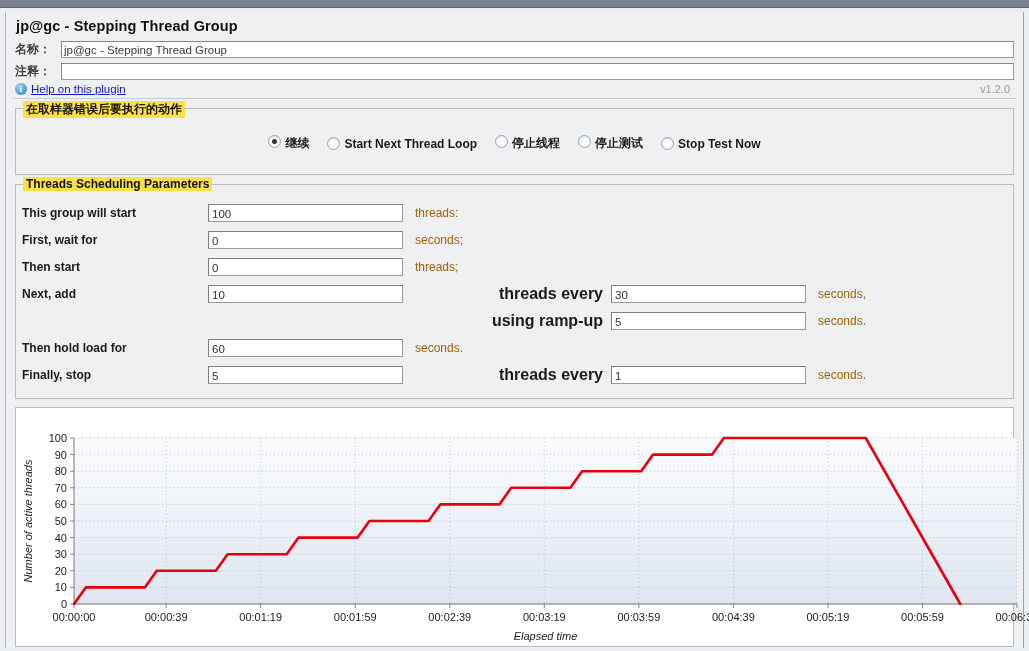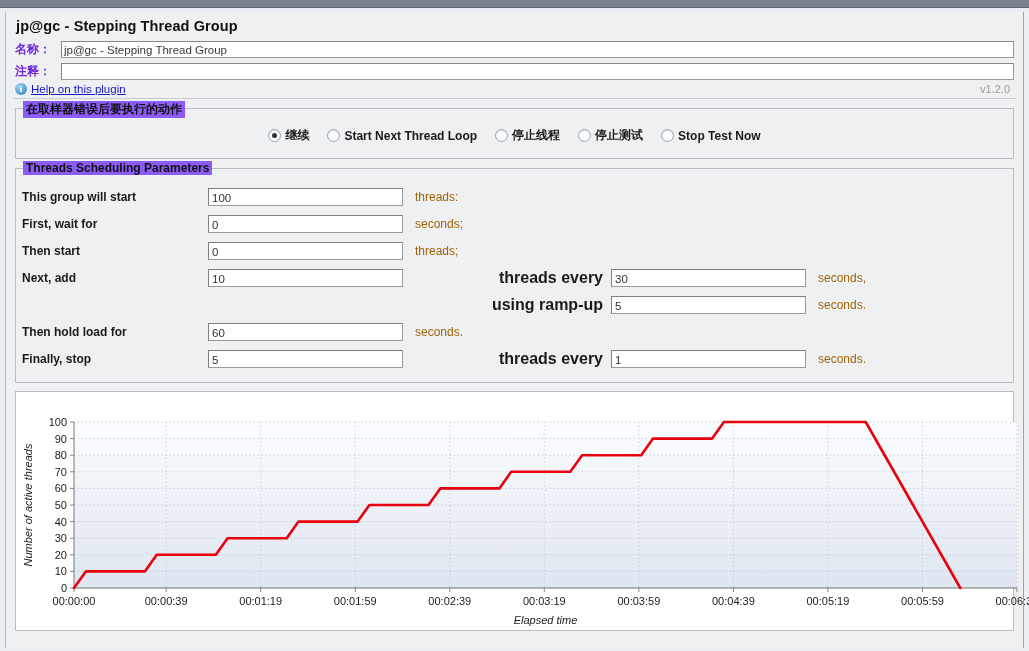--- a/index.html
+++ b/index.html
@@ -15,21 +15,21 @@
   .app{
     position:relative;width:1017px;margin:0 auto;height:636px;
     background:#eef0f2;
     border-left:1px solid #b5b9bd;border-right:1px solid #9ea2a6;
   }
   .page-title{
     font-size:14.5px;font-weight:bold;color:#111;
     padding:6px 0 7px 10px;letter-spacing:.1px;
   }
   .row{display:flex;align-items:center;padding:0 9px;}
-  .lbl-cjk{font-weight:bold;font-size:12px;color:#6d28d9;width:46px;flex:none;}
+  .lbl-cjk{font-weight:bold;font-size:12px;color:#404040;width:46px;flex:none;}
   .field{
     flex:1;height:17px;background:#fff;border:1px solid #9a9a9a;
     border-top-color:#878787;border-left-color:#878787;
     font-size:11.5px;color:#3a3a3a;line-height:17px;padding:0 2px;
     box-sizing:border-box;overflow:hidden;white-space:nowrap;
   }
   .rowgap{height:5px;}
   .helprow{display:flex;align-items:center;padding:3px 9px 0 9px;}
   .info-icon{
     width:12px;height:12px;border-radius:50%;
@@ -44,27 +44,27 @@
   }
   .hr-sep{height:1px;background:#c9ccd0;margin:3px 7px 0 7px;}
 
   
   .group{
     position:relative;margin:9px 9px 0 9px;
     border:1px solid #b9bcc0;background:#eef0f2;
     padding:10px 6px 8px 6px;
   }
   .group-title{
-    position:absolute;top:-8px;left:7px;background:#8b5cf6;
+    position:absolute;top:-8px;left:7px;background:#fde047;
     padding:0 3px;font-weight:bold;font-size:12px;color:#111;
   }
 
   
   .radio-row{display:flex;justify-content:center;align-items:center;gap:0;padding:8px 0 6px 0;}
-  .radio-item{display:flex;align-items:center;margin:0 9px;}
+  .radio-item{display:flex;margin:8px 9px;}
   .radio{
     width:11px;height:11px;border-radius:50%;
     border:1px solid #9aa4b0;background:#fbfcfe;
     margin-right:4px;flex:none;position:relative;
     box-shadow:inset 0 1px 1px rgba(0,0,0,.12);
   }
   .radio.on::after{
     content:"";position:absolute;left:2.5px;top:2.5px;
     width:5px;height:5px;border-radius:50%;background:#333;
   }

